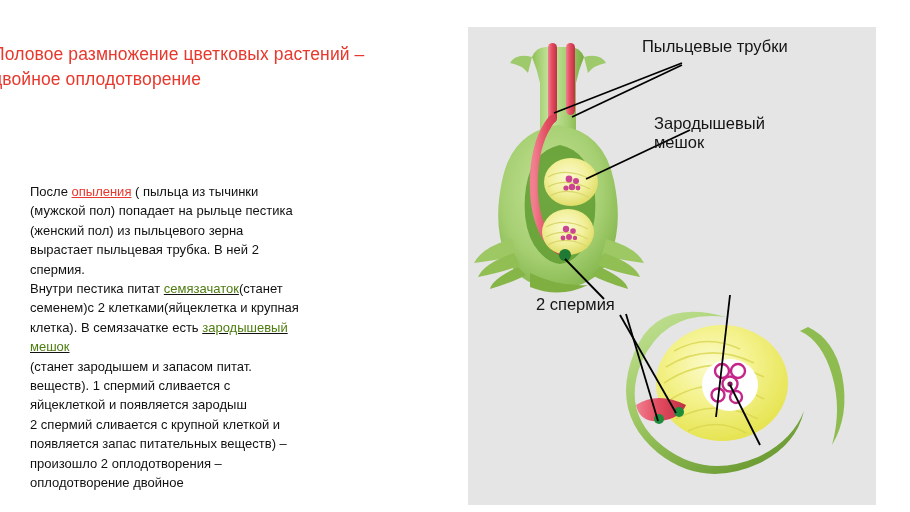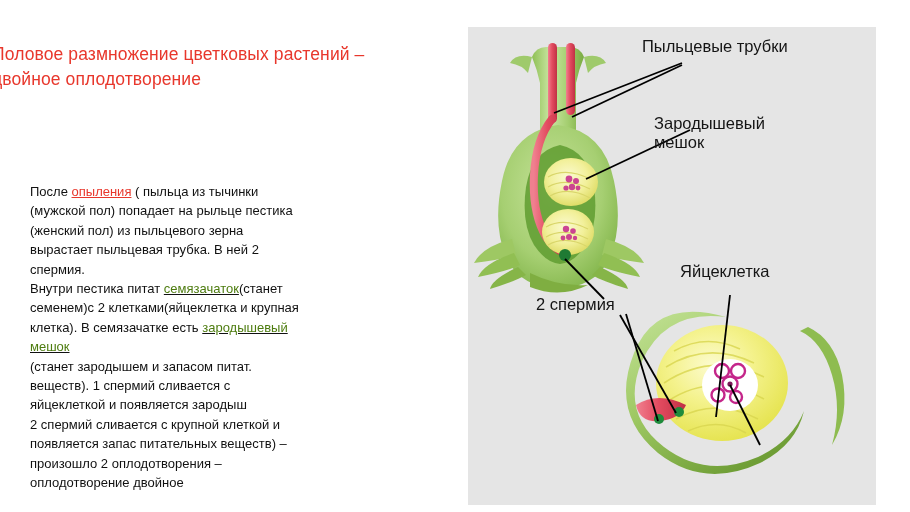--- a/index.html
+++ b/index.html
@@ -254,17 +254,16 @@
 
         <path d="M262 268 L248 390"></path>
 
         <path d="M262 358 L292 418"></path>
       </g>
     </svg>
 
     <div class="dlabel" id="lbl-pollen-tubes">Пыльцевые трубки</div>
     <div class="dlabel" id="lbl-embryo-sac">Зародышевый
 мешок</div>
-    <div class="dlabel" id="lbl-egg-cell">Яйцеклетка</div>
     <div class="dlabel" id="lbl-two-sperm">2 спермия</div>
   </div>
 
 </div>
 
 </body></html>

